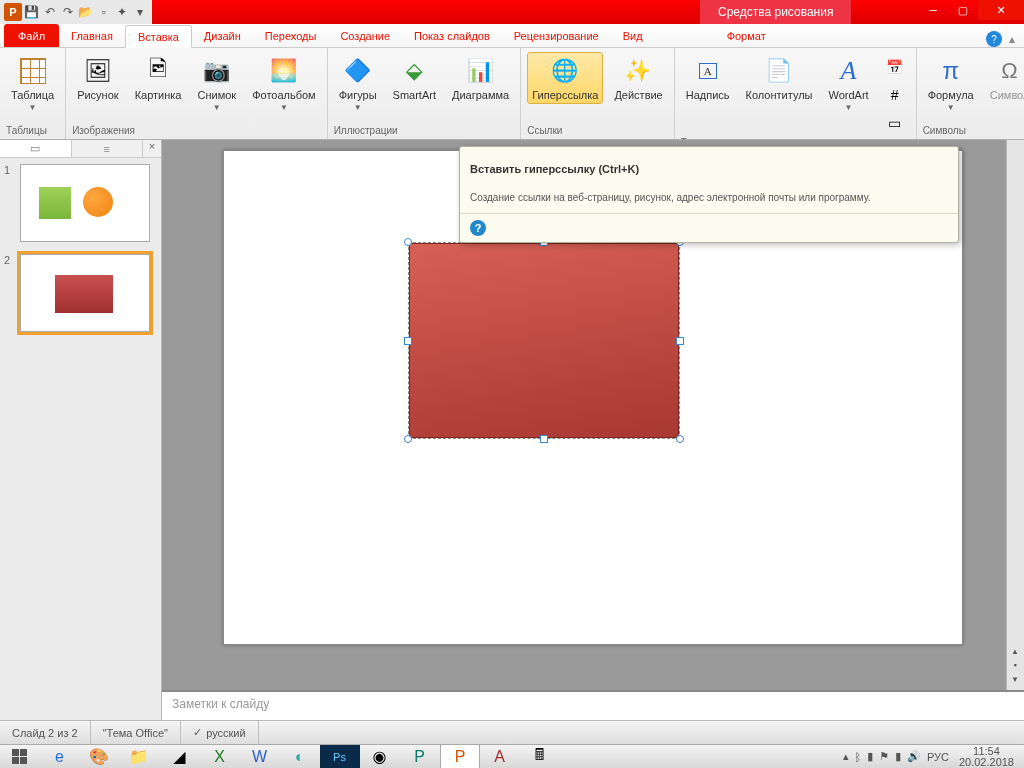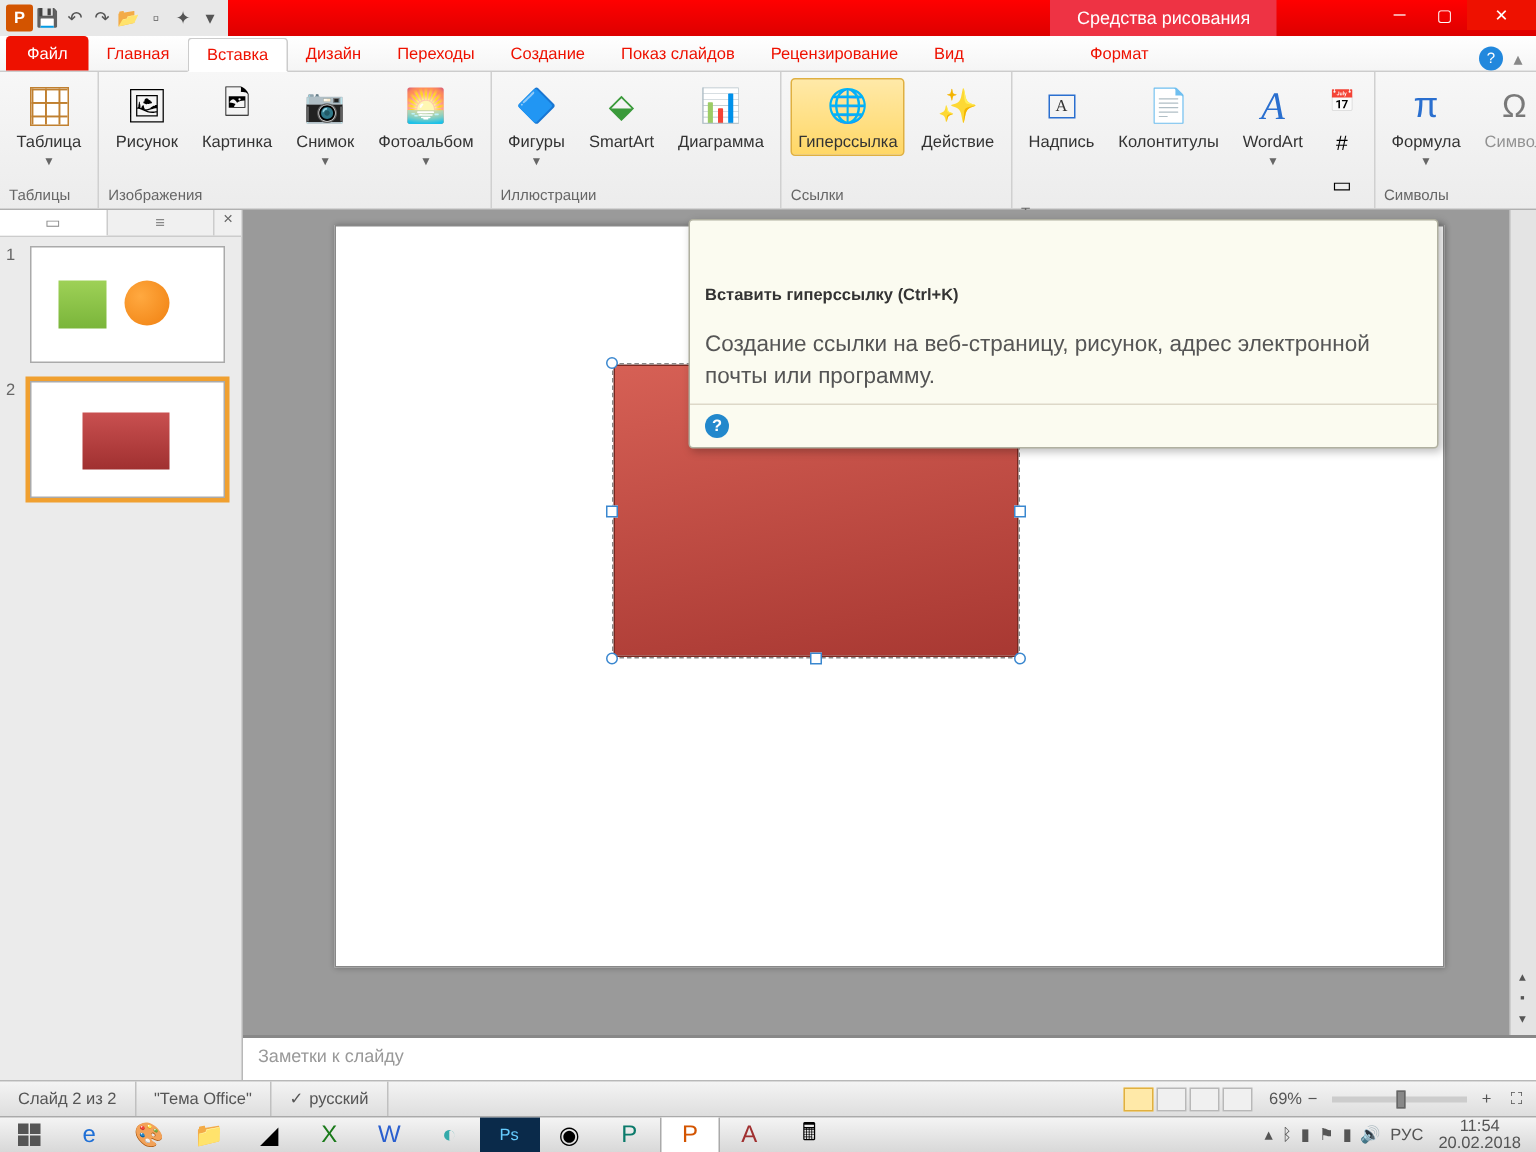--- a/index.html
+++ b/index.html
@@ -49,22 +49,22 @@
 .shape-rect { width:100%; height:100%; background:linear-gradient(170deg,#d66055,#a83832); border:1px solid #7a2820; }
 .handle { position:absolute; width:8px; height:8px; background:#fff; border:1px solid #3a87cf; }
 .h-nw{left:-5px;top:-5px;border-radius:50%;} .h-n{left:50%;top:-5px;margin-left:-4px;} .h-ne{right:-5px;top:-5px;border-radius:50%;}
 .h-w{left:-5px;top:50%;margin-top:-4px;} .h-e{right:-5px;top:50%;margin-top:-4px;}
 .h-sw{left:-5px;bottom:-5px;border-radius:50%;} .h-s{left:50%;bottom:-5px;margin-left:-4px;} .h-se{right:-5px;bottom:-5px;border-radius:50%;}
 .rot-h{position:absolute;left:50%;top:-24px;margin-left:-5px;width:10px;height:10px;background:#8bc34a;border:1px solid #5a8a2a;border-radius:50%;}
 .rot-line{position:absolute;left:50%;top:-14px;width:1px;height:12px;background:#5a8a2a;}
 .sel-outline{position:absolute;inset:-1px;border:1px dashed #888;pointer-events:none;}
 
 .tooltip { position:absolute; left:459px; top:146px; width:500px; background:#fbfbf0; border:1px solid #b0b0a0; border-radius:3px; box-shadow:2px 2px 6px rgba(0,0,0,.25); z-index:50; }
-.tt-title { padding:16px 10px; font-weight:bold; font-size:11px; color:#333;margin-top:28px; }
-.tt-body { padding:0 10px 8px; font-size:15px; color:#555; line-height:1.4; }
+.tt-title { padding:16px 10px; font-weight:bold; font-size:11px; color:#333; }
+.tt-body { padding:0 10px 8px; font-size:10px; color:#555; line-height:1.4; }
 .tt-foot { border-top:1px solid #ddd8c8; padding:6px 10px; display:flex; align-items:center; gap:8px; font-size:11px; color:#333; font-weight:bold; }
 .tt-q { width:16px; height:16px; background:#28c; color:#fff; border-radius:50%; display:flex; align-items:center; justify-content:center; font-size:11px; }
 
 .notes { height:30px; background:#fff; border-top:2px solid #888; padding:5px 10px; color:#999; font-size:12px; }
 .vscroll { position:absolute; right:0; top:0; bottom:30px; width:18px; background:#e4e4e4; border-left:1px solid #b8b8b8; }
 .vbtns { position:absolute; right:2px; bottom:34px; display:flex; flex-direction:column; gap:2px; }
 .vbtns span{width:14px;height:12px;font-size:9px;text-align:center;color:#555;cursor:pointer;}
 
 .statusbar { position:absolute; bottom:24px; left:0; right:0; height:24px; background:linear-gradient(#f4f4f4,#dedede); border-top:1px solid #b8b8b8; display:flex; align-items:center; font-size:11px; color:#555; }
 .sb-seg { padding:0 12px; border-right:1px solid #c0c0c0; height:100%; display:flex; align-items:center; gap:4px; }
@@ -304,34 +304,20 @@
   </div>
 </div>
 
 <div class="statusbar">
   <div class="sb-seg">Слайд 2 из 2</div>
   <div class="sb-seg">"Тема Office"</div>
   <div class="sb-seg">
       <span>✓</span>
       <span>русский</span>
     </div>
-  <div class="sb-right">
-    <div class="view-btn active"></div>
-    <div class="view-btn"></div>
-    <div class="view-btn"></div>
-    <div class="view-btn"></div>
-    <div style="width:10px"></div>
-    <span>69%</span>
-    <span class="zbtn">−</span>
-    <div class="zoom-slider">
-        <div class="zoom-thumb"></div>
-      </div>
-    <span class="zbtn">+</span>
-    <span class="zbtn" style="margin:0 6px">⛶</span>
-  </div>
 </div>
 
 <div class="taskbar">
   <div class="tb-app start-btn">
       <div class="win-logo">
         <i></i>
         <i></i>
         <i></i>
         <i></i>
       </div>

